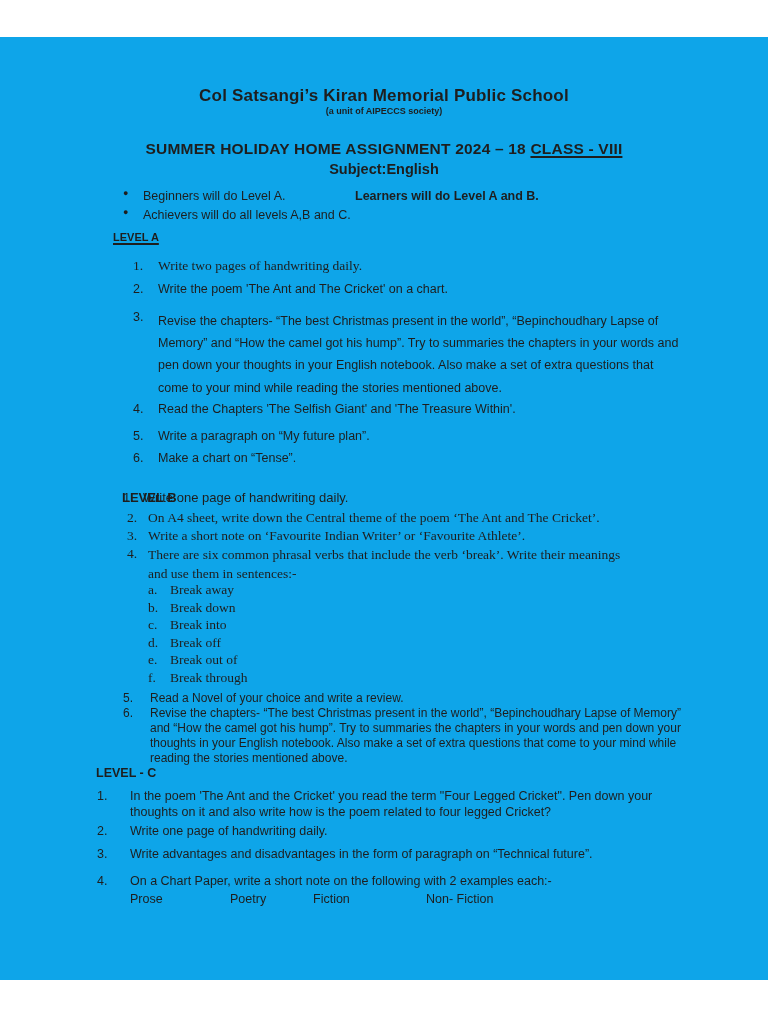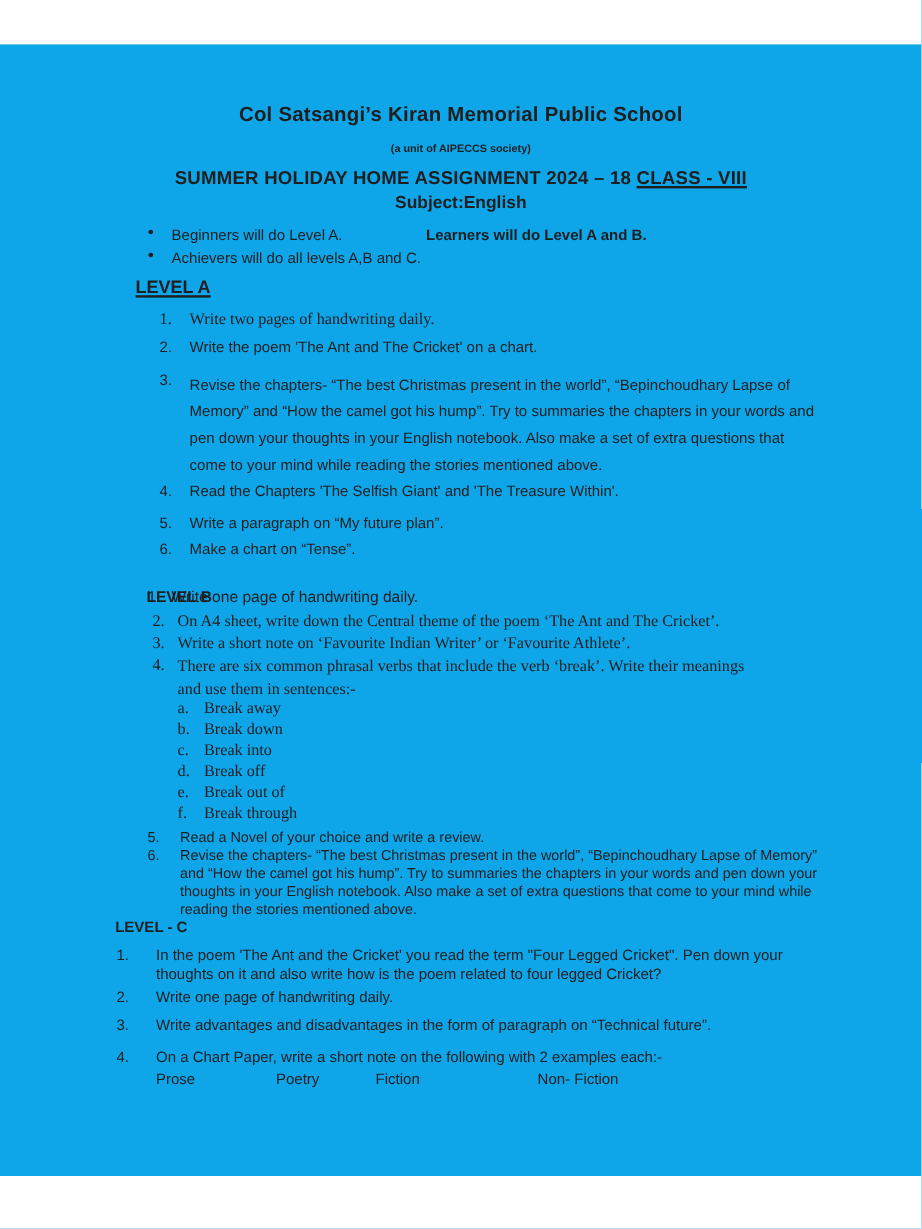--- a/index.html
+++ b/index.html
@@ -9,31 +9,31 @@
     background:#0ea5e9;
     overflow:hidden;
     color:#1e1e1e;
     font-family:"Liberation Sans",sans-serif;
     -webkit-font-smoothing:antialiased;
   }
   .scan-band-top{position:absolute;left:0;top:0;width:768px;height:37px;background:#ffffff;}
   .scan-band-bottom{position:absolute;left:0;top:980px;width:768px;height:44px;background:#ffffff;}
   .hdr{position:absolute;left:0;right:0;text-align:center;white-space:nowrap;}
   .title{top:86px;font-size:17px;font-weight:bold;letter-spacing:.2px;}
-  .note{top:119px;font-size:9px;font-weight:bold;}
+  .note{top:106px;font-size:9px;font-weight:bold;}
   .addr{top:121px;font-size:12.5px;color:#2a2a2a;}
   .assign{top:140px;font-size:15.5px;font-weight:bold;letter-spacing:.2px;}
   .assign .ul{text-decoration:underline;text-decoration-thickness:2px;text-underline-offset:2px;}
   .subject{top:161px;font-size:14.5px;font-weight:bold;}
   .brow{position:absolute;left:123px;right:40px;font-size:12.5px;}
   .brow .bullet{position:absolute;left:0;top:-1px;font-size:9px;}
   .brow .bt{margin-left:20px;}
   .brow .bt2{position:absolute;left:232px;top:0;font-weight:bold;}
   .lvl{position:absolute;font-weight:bold;white-space:nowrap;}
-  .lvlA{left:113px;top:231px;font-size:15px;text-decoration:underline;text-decoration-thickness:1.5px;text-underline-offset:2px;}
+  .lvlA{left:113px;top:231px;font-size:11px;text-decoration:underline;text-decoration-thickness:1.5px;text-underline-offset:2px;}
   .lvlB{left:122px;top:490px;font-size:13px;}
   .lvlC{left:96px;top:766px;font-size:12.5px;}
   .li{position:absolute;}
   .li .num{position:absolute;left:0;top:0;}
   .li .txt{}
   .serif{font-family:"Liberation Serif",serif;}
   .nw{white-space:nowrap;}
   
   .la{left:133px;}  .la .txt{margin-left:25px;}
   .a1{top:258px;font-size:13.5px;}
@@ -51,21 +51,21 @@
   .sa{top:582px;} .sb{top:600px;} .sc{top:617px;} .sd{top:635px;} .se{top:652px;} .sf{top:670px;}
   .b56{left:123px;font-size:12px;} .b56 .txt{margin-left:27px;}
   .b5{top:691px;}
   .b6{top:706px;} .b6 .txt{width:537px;line-height:14.9px;}
   
   .lc{left:97px;font-size:12.5px;} .lc .txt{margin-left:33px;}
   .c1{top:789px;} .c1 .txt{width:562px;line-height:15.6px;}
   .c2{top:824px;} .c3{top:847px;} .c4{top:874px;}
   .terms{position:absolute;left:130px;top:892px;font-size:12.5px;}
   .terms span{position:absolute;top:0;white-space:nowrap;text-align:center;}
-  .t0{left:0;} .t1{left:100px;} .t2{left:183px;} .t3{left:318px;}
+  .t0{left:0;} .t1{left:100px;} .t2{left:183px;} .t3{left:296px;}
 </style>
 </head>
 <body>
 
 <div class="page">
   <div class="scan-band-top"></div>
   <div class="scan-band-bottom"></div>
 
   <div class="hdr title">Col Satsangi’s Kiran Memorial Public School</div>
   <div class="hdr note">(a unit of AIPECCS society)</div>

